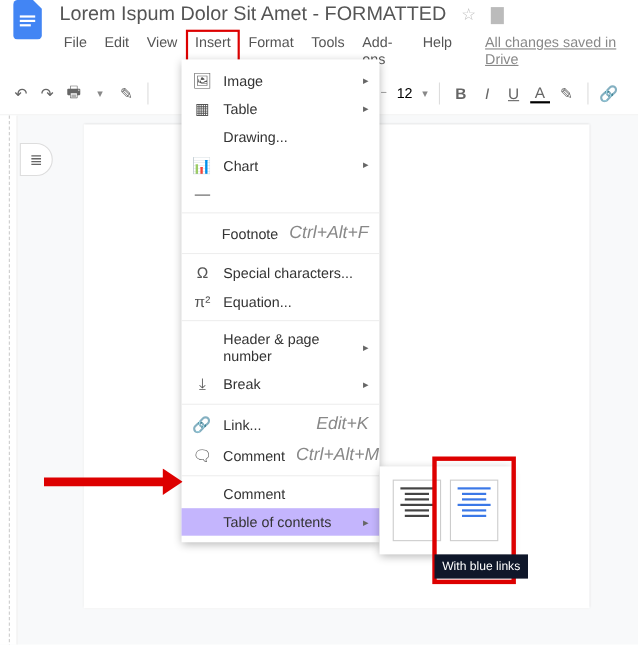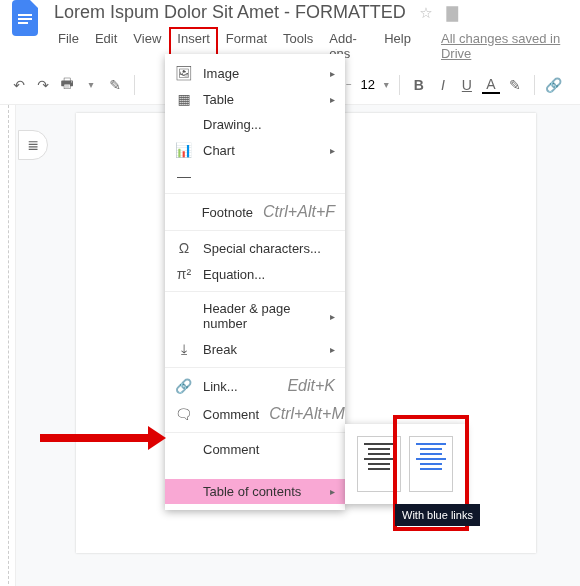--- a/index.html
+++ b/index.html
@@ -27,21 +27,21 @@
 
 .canvas { display: flex; background: #f8f9fa; height: calc(586px - 92px); }
 .ruler-v { width: 16px; background: #fff; border-right: 1px solid #eee; position: relative; }
 .ruler-v::after { content: ""; position: absolute; left: 50%; top: 0; bottom: 0; border-left: 1px dashed #ccc; }
 .outline-pill { position: absolute; left: 18px; top: 130px; width: 30px; height: 30px; background: #fff; border: 1px solid #ddd; border-radius: 0 15px 15px 0; display: flex; align-items: center; justify-content: center; color: #666; font-size: 14px; }
 .page { background: #fff; margin-left: 60px; margin-top: 8px; width: 460px; height: 440px; box-shadow: 0 0 2px #ccc; position: relative; }
 .cursor { position: absolute; left: 220px; top: 110px; width: 1px; height: 18px; background: #000; }
 
 .dropdown { position: absolute; left: 165px; top: 54px; width: 180px; background: #fff; box-shadow: 0 2px 8px rgba(0,0,0,.3); padding: 6px 0; z-index: 10; }
 .dropdown .item { display: flex; align-items: center; padding: 5px 10px; gap: 10px; color: #333; font-size: 13px; cursor: pointer; }
-.dropdown .item:hover, .dropdown .item.hover { background: #f9a8d4; margin-top: 17px; }
+.dropdown .item:hover, .dropdown .item.hover { background: #c4b5fd; }
 .dropdown .item .mi { width: 18px; text-align: center; color: #555; font-size: 14px; }
 .dropdown .item .lbl { flex: 1; }
 .dropdown .item .sc { color: #888; font-size: 16px; font-style: italic; }
 .dropdown .item .arr { color: #666; font-size: 10px; }
 .dropdown hr { border: none; border-top: 1px solid #eee; margin: 4px 0; }
 
 .submenu { position: absolute; left: 345px; top: 424px; width: 120px; height: 80px; background: #fff; box-shadow: 0 2px 8px rgba(0,0,0,.3); display: flex; align-items: center; justify-content: space-around; padding: 8px; z-index: 11; }
 .submenu .opt { width: 44px; height: 56px; border: 1px solid #ccc; display: flex; flex-direction: column; align-items: center; padding: 6px 4px; gap: 3px; }
 .submenu .opt .ln { width: 30px; height: 2px; background: #444; }
 .submenu .opt .blue { background: #3b78e7; }

